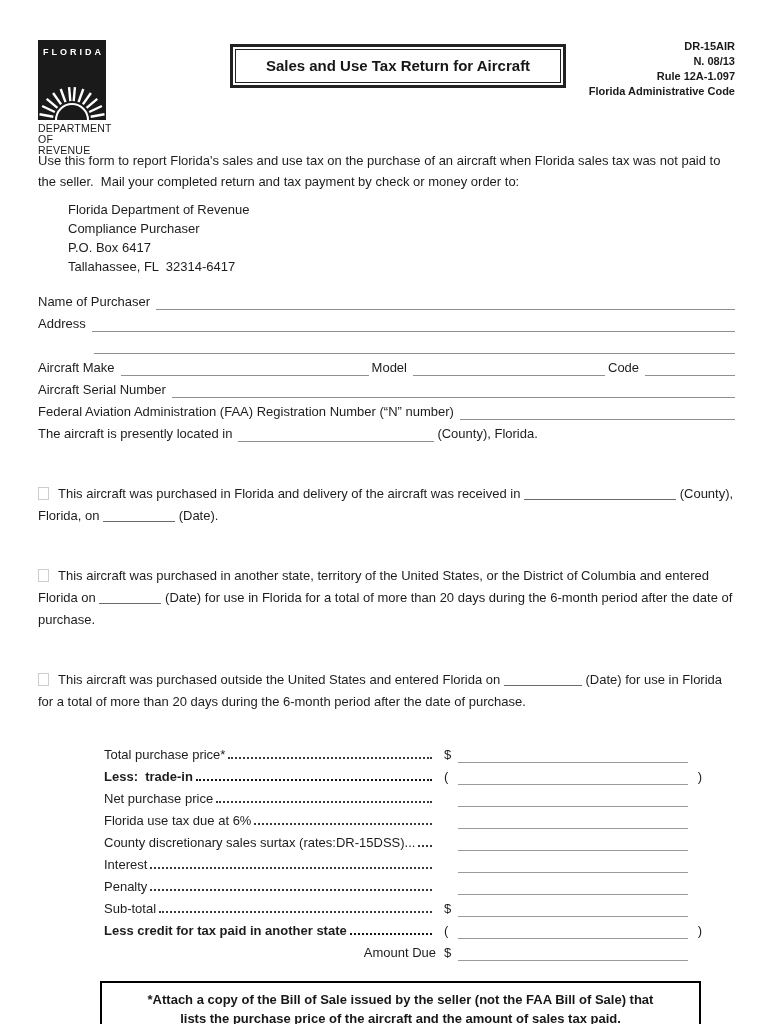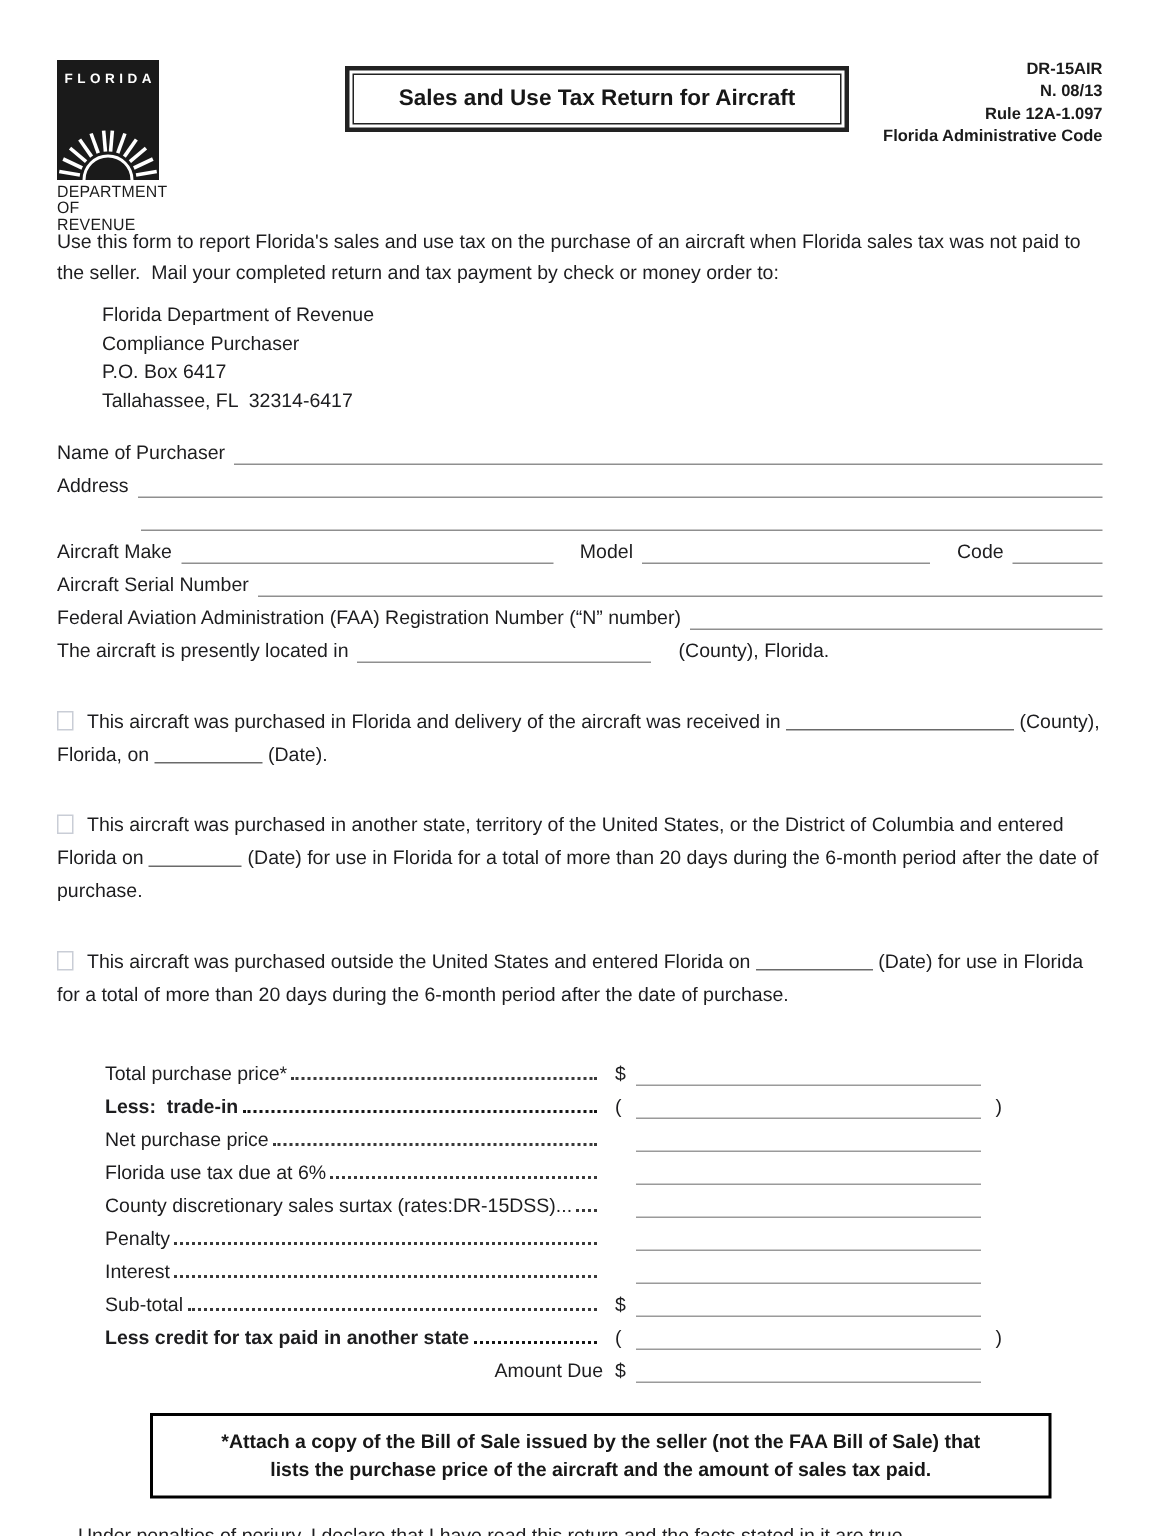--- a/index.html
+++ b/index.html
@@ -32,29 +32,29 @@
   
   .body { position:absolute; top:150px; left:38px; width:697px; }
   .intro { line-height:21px; }
   .mail-address { margin:8px 0 0 30px; line-height:19px; }
 
   .fields { margin-top:15px; }
   .frow { display:flex; align-items:center; height:22px; }
   .flabel { white-space:pre; padding-bottom:1px; }
   .fill-line { flex:1; border-bottom:1px solid #8f8f8f; height:15px; margin-left:6px; }
   .fill-fixed { flex:none; }
-  .post-label { padding-bottom:1px; margin-left:18px; }
+  .post-label { padding-bottom:1px; margin-left:3px; }
   .indent2 { margin-left:56px; }
 
-  .cb-para { margin-top:25px; line-height:22px; }
+  .cb-para { margin-top:38px; line-height:22px; }
   .checkbox { display:inline-block; width:11px; height:13px; border:1px solid #c9cdd6; background:#fff; vertical-align:-2px; margin-right:9px; }
   .blank { display:inline-block; border-bottom:1px solid #6a6a6a; height:12px; vertical-align:-2px; }
   .w152 { width:152px; } .w72 { width:72px; } .w62 { width:62px; } .w78 { width:78px; }
 
-  .calc { margin:28px 0 0 32px; width:598px; }
+  .calc { margin:28px 0 0 66px; width:598px; }
   .calc-row { display:flex; align-items:flex-end; height:22px; }
   .lbl-wrap { display:flex; align-items:flex-end; width:332px; }
   .calc-label { padding-bottom:1px; }
   .leader { flex:1; border-bottom:2px dotted #3a3a3a; margin:0 4px 4px 3px; min-width:4px; }
   .b .calc-label { font-weight:bold; }
   .b .leader { border-bottom-color:#161616; }
   .pre { width:22px; text-align:left; padding-left:8px; padding-bottom:1px; }
   .amt-line { width:230px; border-bottom:1px solid #9a9a9a; height:15px; }
   .suf { width:14px; text-align:right; padding-bottom:1px; }
   .due-label { width:332px; text-align:right; padding-bottom:1px; }
@@ -215,35 +215,35 @@
         <span class="lbl-wrap">
             <span class="calc-label" data-bind="calc.rows.4.label">County discretionary sales surtax (rates:DR-15DSS)...</span>
             <span class="leader"></span>
           </span>
         <span class="pre" data-bind="calc.rows.4.prefix"></span>
         <span class="amt-line" data-bind="calc.rows.4.value"></span>
         <span class="suf" data-bind="calc.rows.4.suffix"></span>
       </div>
       <div class="calc-row">
         <span class="lbl-wrap">
+            <span class="calc-label" data-bind="calc.rows.6.label">Interest</span>
+            <span class="leader"></span>
+          </span>
+        <span class="pre" data-bind="calc.rows.6.prefix"></span>
+        <span class="amt-line" data-bind="calc.rows.6.value"></span>
+        <span class="suf" data-bind="calc.rows.6.suffix"></span>
+      </div>
+      <div class="calc-row">
+        <span class="lbl-wrap">
             <span class="calc-label" data-bind="calc.rows.5.label">Penalty</span>
             <span class="leader"></span>
           </span>
         <span class="pre" data-bind="calc.rows.5.prefix"></span>
         <span class="amt-line" data-bind="calc.rows.5.value"></span>
         <span class="suf" data-bind="calc.rows.5.suffix"></span>
-      </div>
-      <div class="calc-row">
-        <span class="lbl-wrap">
-            <span class="calc-label" data-bind="calc.rows.6.label">Interest</span>
-            <span class="leader"></span>
-          </span>
-        <span class="pre" data-bind="calc.rows.6.prefix"></span>
-        <span class="amt-line" data-bind="calc.rows.6.value"></span>
-        <span class="suf" data-bind="calc.rows.6.suffix"></span>
       </div>
       <div class="calc-row">
         <span class="lbl-wrap">
             <span class="calc-label" data-bind="calc.rows.7.label">Sub-total</span>
             <span class="leader"></span>
           </span>
         <span class="pre" data-bind="calc.rows.7.prefix">$</span>
         <span class="amt-line" data-bind="calc.rows.7.value"></span>
         <span class="suf" data-bind="calc.rows.7.suffix"></span>
       </div>

